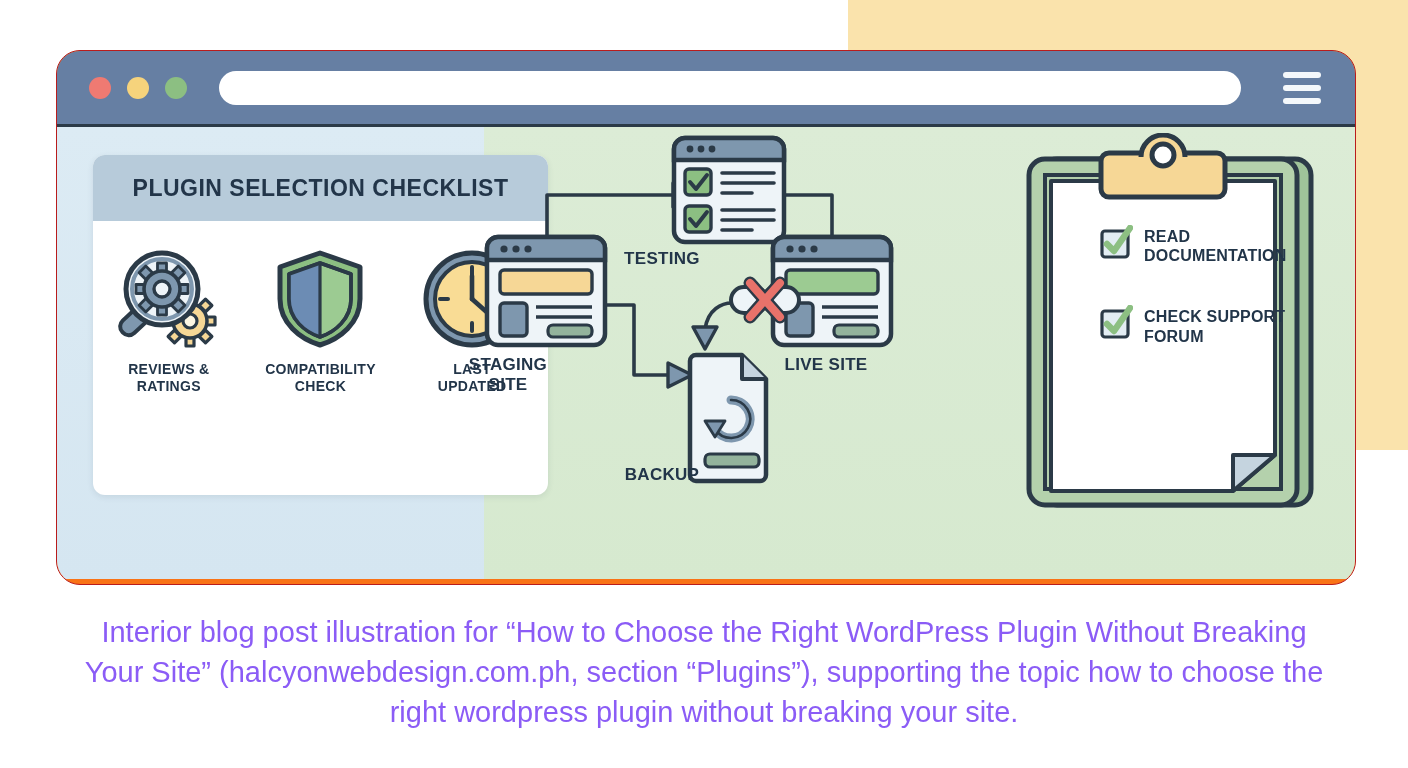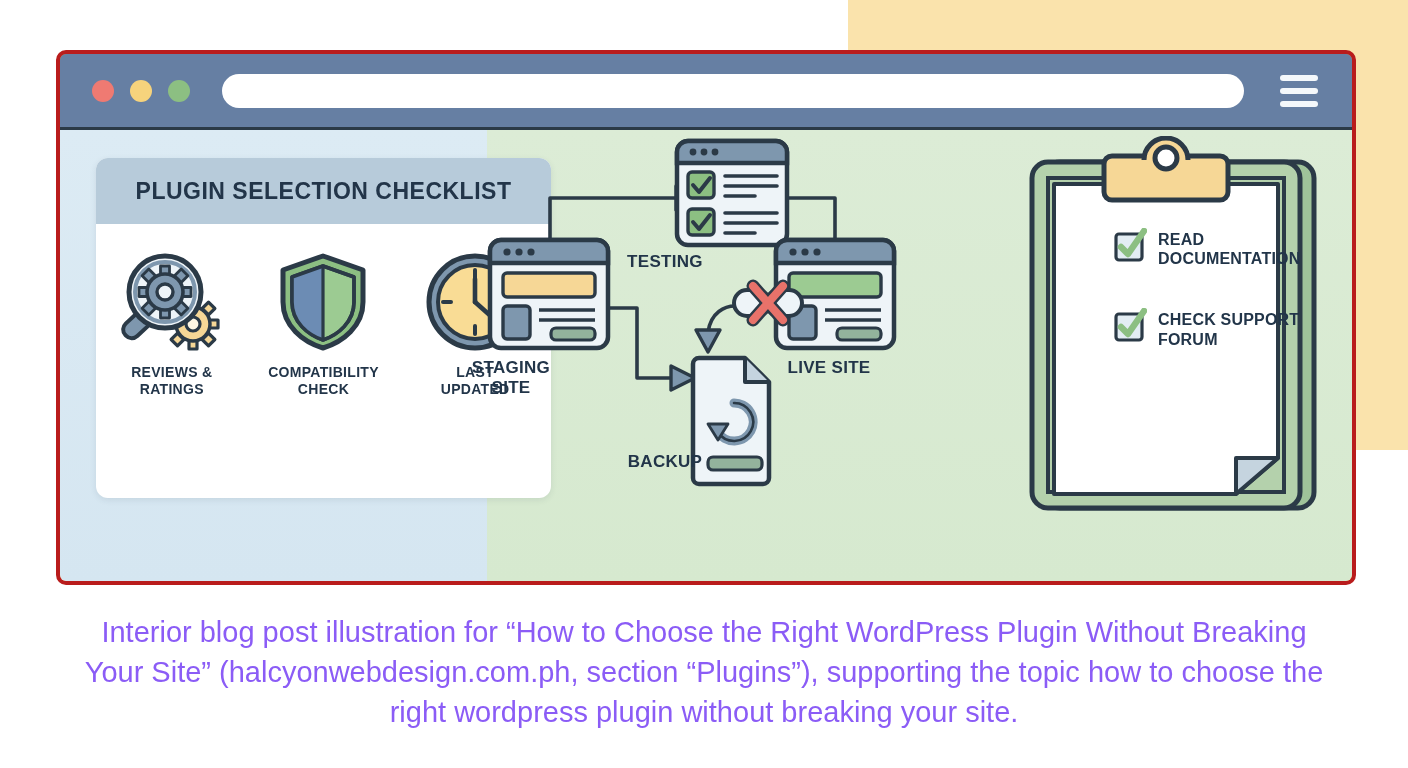--- a/index.html
+++ b/index.html
@@ -15,21 +15,21 @@
     top:-210px; right:-60px;
     width:620px; height:660px;
     background:#fae3ac;
     border-radius:0 0 0 340px;
     z-index:0;
   }
 
   
   .browser{
     position:absolute;left:56px;top:50px;width:1300px;height:535px;
-    border:4px solid #b91c1c;border-radius:10px;
+    border:1px solid #b91c1c;border-radius:24px;
     box-sizing:border-box;overflow:hidden;z-index:2;
     background:#f97316;
   }
   .chrome{
     position:relative;height:76px;background:#667fa3;
     border-bottom:3px solid #2b3a47;box-sizing:border-box;
     display:flex;align-items:center;
   }
   .dots{display:flex;gap:16px;margin-left:32px;}
   .dot{width:22px;height:22px;border-radius:50%;}
@@ -74,26 +74,26 @@
   
   .flow{position:absolute;left:427px;top:0;width:450px;height:452px;}
   .flow svg{position:absolute;left:0;top:0;}
   .flow .lab{
     position:absolute;text-align:center;font-size:17px;font-weight:bold;
     color:#223549;line-height:1.15;letter-spacing:.3px;
   }
   .lab-testing{left:88px;top:122px;width:180px;}
   .lab-staging{left:-66px;top:228px;width:180px;}
   .lab-live{left:252px;top:228px;width:180px;}
-  .lab-backup{left:88px;top:322px;width:180px;}
+  .lab-backup{left:88px;top:338px;width:180px;}
 
   
   .clipboard{position:absolute;left:966px;top:6px;width:310px;height:390px;}
   .clip-items{
-    position:absolute;left:87px;top:92px;width:192px;
+    position:absolute;left:76px;top:92px;width:192px;
     display:flex;flex-direction:column;gap:40px;
   }
   .clip-item{display:flex;align-items:flex-start;gap:11px;}
   .clip-item .txt{
     font-size:16px;font-weight:bold;line-height:1.2;color:#223549;letter-spacing:.2px;
     padding-top:2px;
   }
 
   
   .caption{

